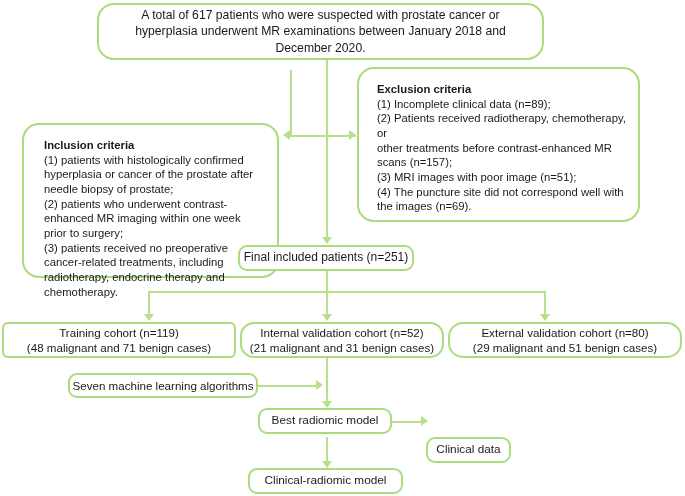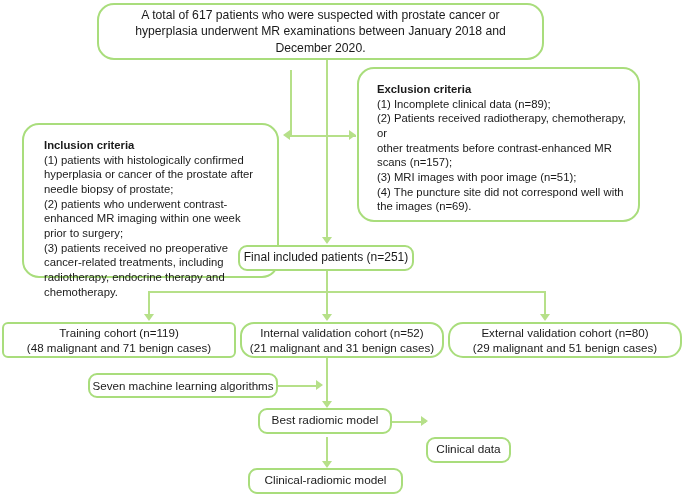--- a/index.html
+++ b/index.html
@@ -149,21 +149,21 @@
   <div class="box" style="left:240px; top:322px; width:204px; height:36px; font-size:11.6px;border-radius:14px;">
     <span class="box-text">Internal validation cohort (n=52)
 (21 malignant and 31 benign cases)</span>
   </div>
 
   <div class="box" style="left:448px; top:322px; width:234px; height:36px; font-size:11.6px;border-radius:15px;">
     <span class="box-text">External validation cohort (n=80)
 (29 malignant and  51 benign cases)</span>
   </div>
 
-  <div class="box" style="left:68px; top:373px; width:190px; height:25px; font-size:11.6px;margin-left:20px;">
+  <div class="box" style="left:68px; top:373px; width:190px; height:25px; font-size:11.6px;">
     <span class="box-text">Seven machine learning algorithms</span>
   </div>
 
   <div class="box" style="left:258px; top:408px; width:134px; height:26px; font-size:11.8px;">
     <span class="box-text">Best radiomic model</span>
   </div>
 
   <div class="box" style="left:426px; top:408px; width:85px; height:26px; font-size:11.8px;margin-top:29px;">
     <span class="box-text">Clinical data</span>
   </div>

